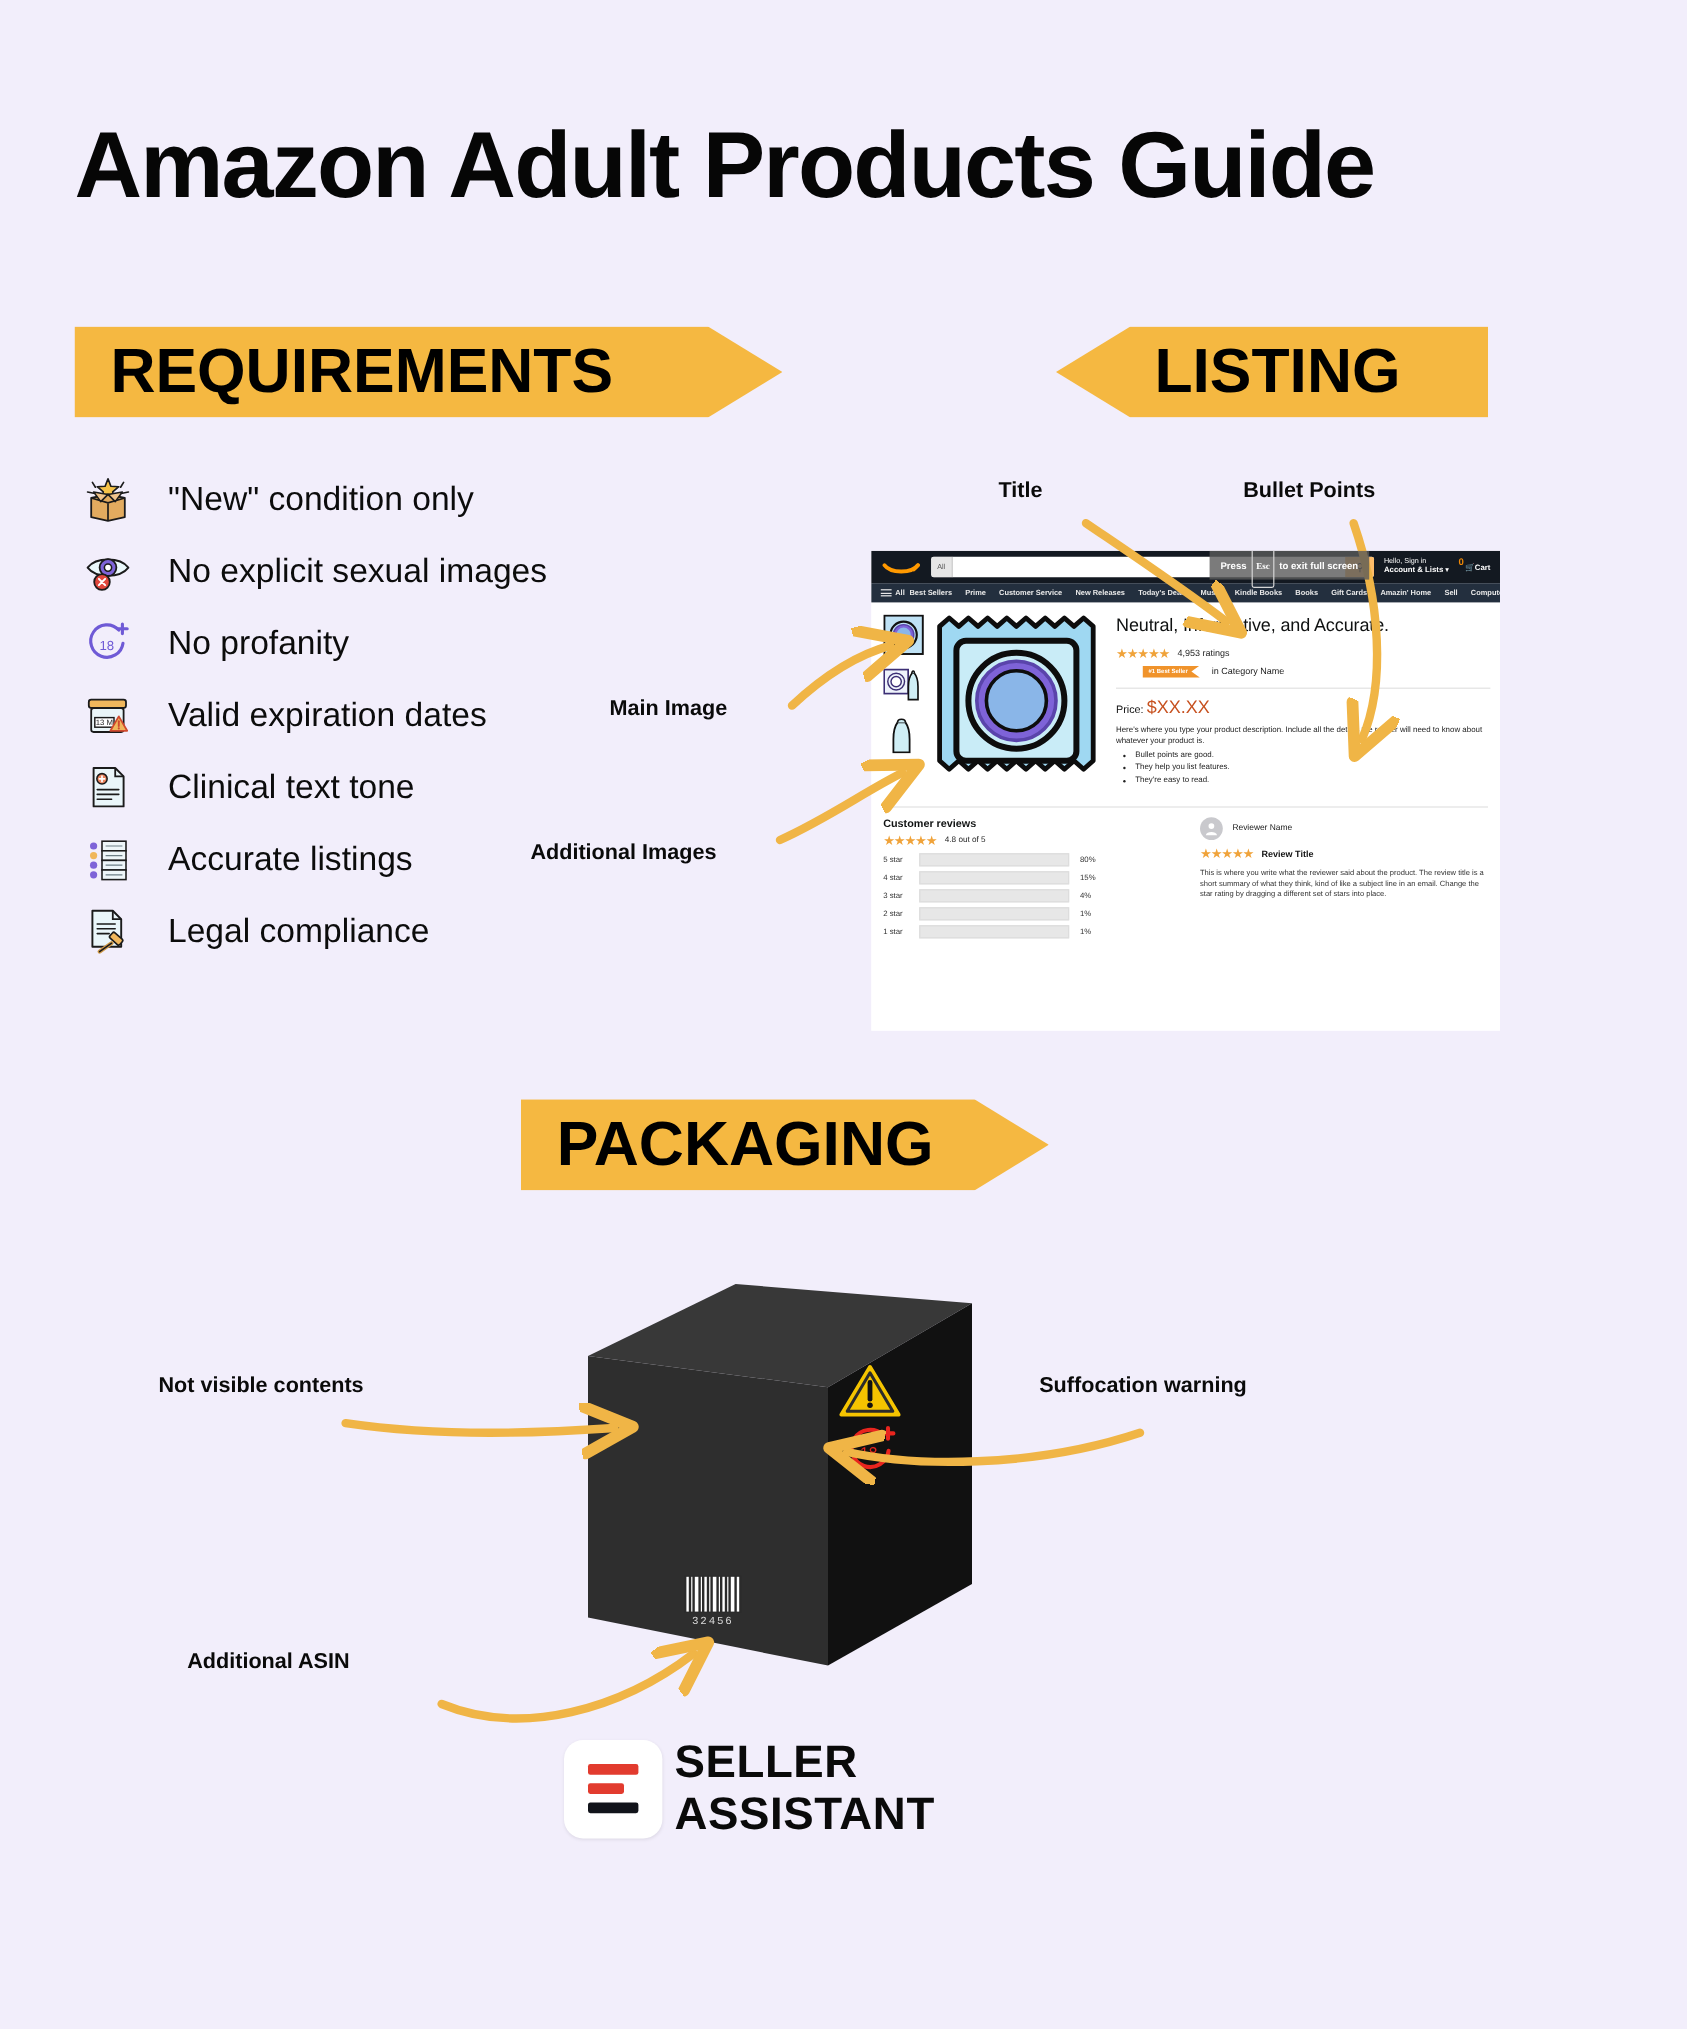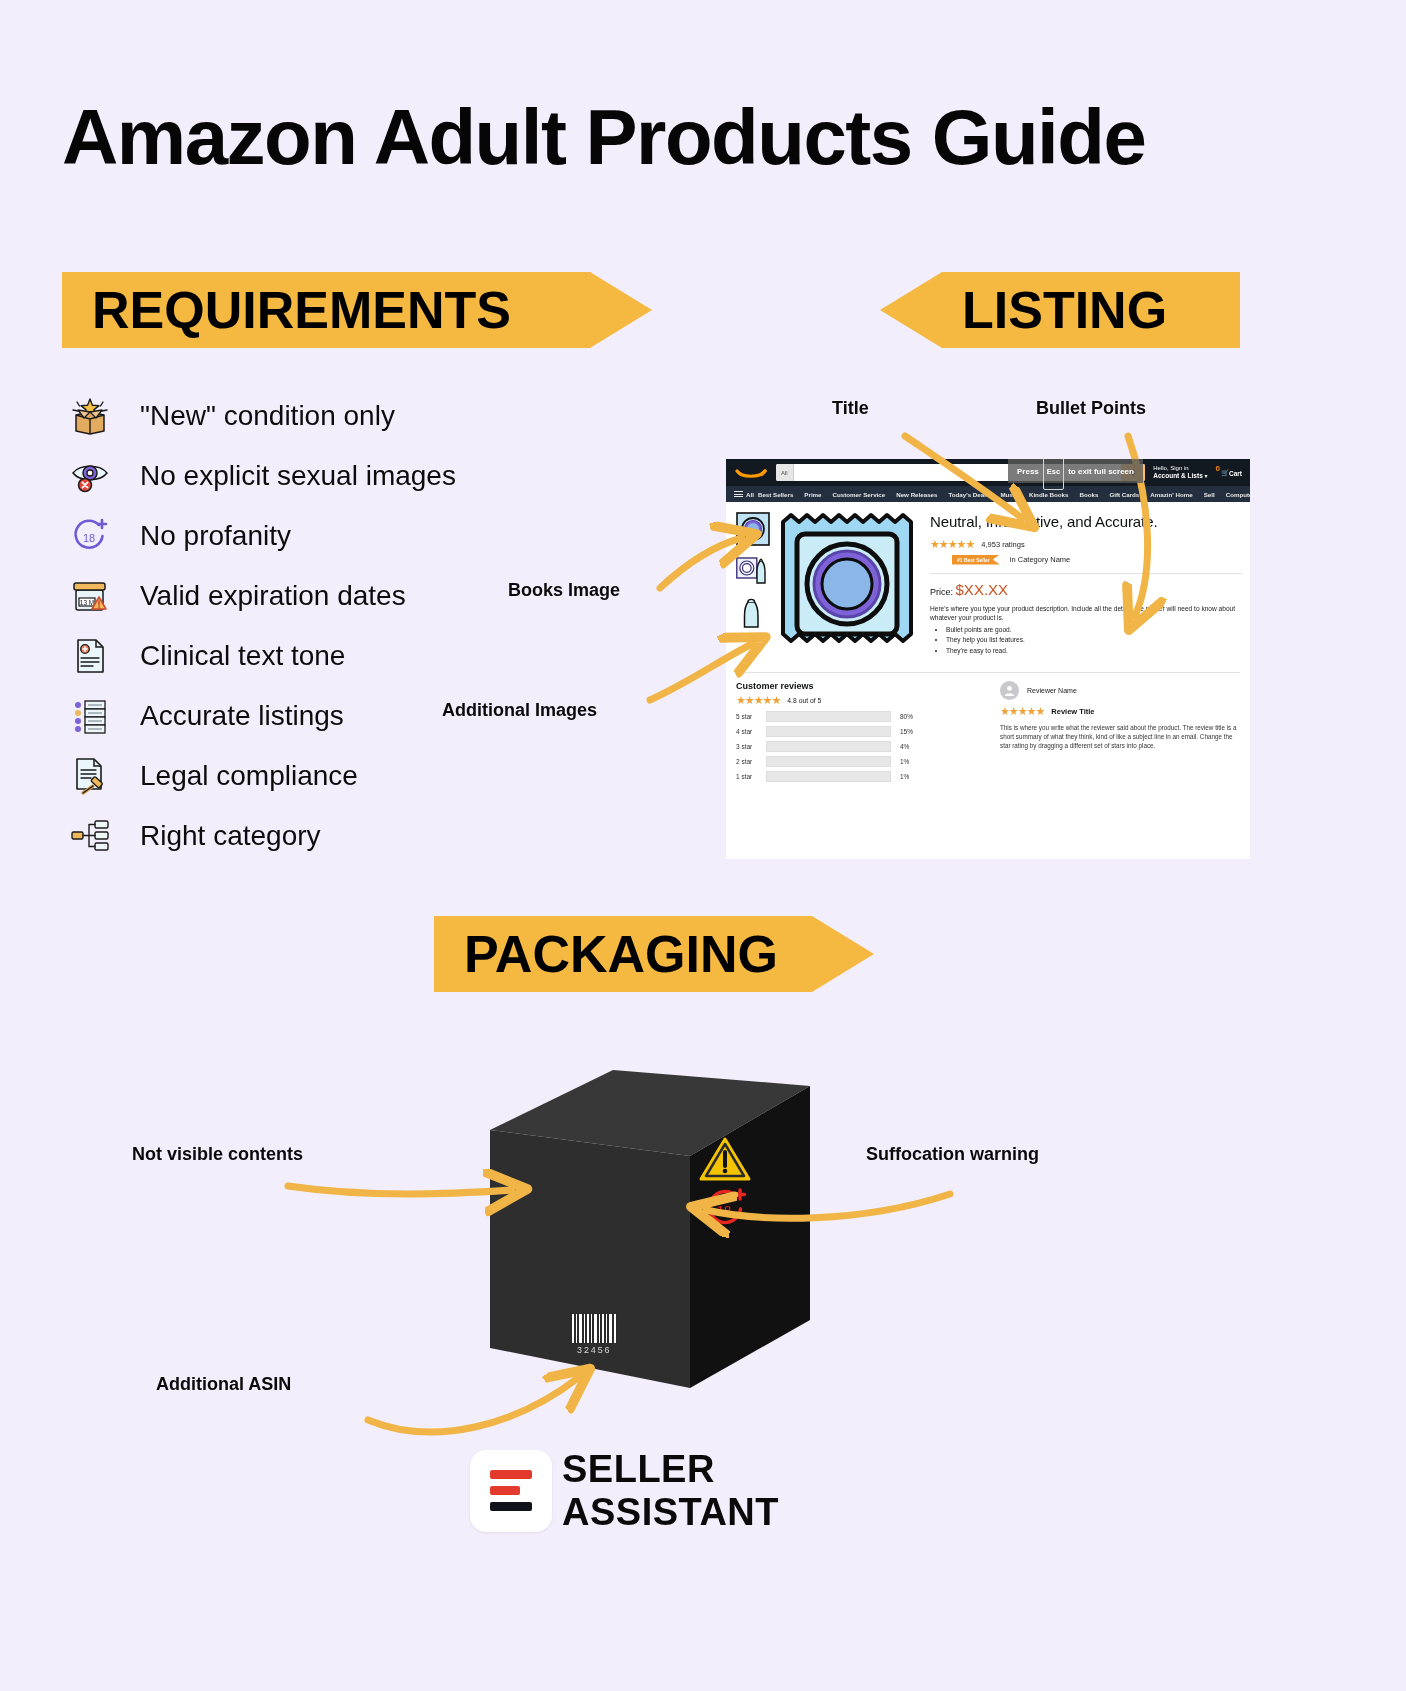--- a/index.html
+++ b/index.html
@@ -132,21 +132,21 @@
   .amz-nav .hamburger .bars i { display:block; height:1px; background:#e9e9e9; margin:1.6px 0;}
   .fs-toast {
     position: absolute; left: 282px; top: 0px;
     background: rgba(90,90,90,0.80);
     color: #fff; font-size: 8px; font-weight: 700;
     padding: 4px 9px; display: flex; align-items: center; gap: 4px;
     height: 24px; z-index: 5;
   }
   .fs-toast .esc {
     border: 1px solid #d6d6d6; border-radius: 2px;
-    padding: 12px 3px; font-size: 7.5px; line-height: 11px;
+    padding: 12px 3px; font-size: 7.5px; line-height: 11px; font-family: Liberation Serif, serif;
   }
 
   .amz-body { display: flex; padding: 10px 8px 0 10px; }
   .thumbs { width: 40px; flex: 0 0 40px; }
   .thumb {
     width: 34px; height: 34px; margin-bottom: 7px;
     display:flex; align-items:center; justify-content:center;
   }
   .hero { width: 142px; flex: 0 0 142px; display:flex; align-items:flex-start; justify-content:center; }
   .pinfo { flex: 1; padding-left: 12px; }
@@ -317,38 +317,26 @@
         <path d="M25 3 V10 H32" fill="none" stroke="#1b1b1b" stroke-width="1.5"></path>
         <path d="M12 14 H27 M12 18 H27 M12 22 H22" stroke="#1b1b1b" stroke-width="1.3" stroke-linecap="round"></path>
         <rect x="22" y="22" width="11" height="6" rx="1.5" transform="rotate(42 26 26)" fill="#f0b75c" stroke="#1b1b1b" stroke-width="1.4"></rect>
         <path d="M24 30 L14 37" stroke="#cf9a48" stroke-width="3.4" stroke-linecap="round"></path>
         <path d="M24 30 L14 37" stroke="#1b1b1b" stroke-width="1.3" stroke-linecap="round" fill="none"></path>
       </svg>
     </span>
     <span class="req-label">Legal compliance</span>
   </div>
 
-  <div class="req-item">
-    <span class="req-icon">
-      <svg width="42" height="40" viewBox="0 0 42 40">
-        <rect x="3" y="16" width="11" height="7" rx="1.5" fill="#f0b75c" stroke="#1b1b1b" stroke-width="1.4"></rect>
-        <rect x="26" y="5" width="13" height="7" rx="1.5" fill="#eef6f9" stroke="#1b1b1b" stroke-width="1.4"></rect>
-        <rect x="26" y="16" width="13" height="7" rx="1.5" fill="#eef6f9" stroke="#1b1b1b" stroke-width="1.4"></rect>
-        <rect x="26" y="27" width="13" height="7" rx="1.5" fill="#eef6f9" stroke="#1b1b1b" stroke-width="1.4"></rect>
-        <path d="M14 19.5 H20 M20 8.5 V30.5 M20 8.5 H26 M20 19.5 H26 M20 30.5 H26" fill="none" stroke="#1b1b1b" stroke-width="1.4" stroke-linecap="round"></path>
-      </svg>
-    </span>
-    <span class="req-label">Right category</span>
-  </div>
 
 </div>
 
 <div class="anno anno-title">Title</div>
 <div class="anno anno-bullets">Bullet Points</div>
-<div class="anno anno-main-image">Books Image</div>
+<div class="anno anno-main-image">Main Image</div>
 <div class="anno anno-add-image">Additional Images</div>
 <div class="anno anno-notvisible">Not visible contents</div>
 <div class="anno anno-suffoc">Suffocation warning</div>
 <div class="anno anno-asin">Additional ASIN</div>
 
 <div class="listing">
 
   <div class="amz-header">
     <span class="amz-smile">
       <svg width="34" height="16" viewBox="0 0 34 16">

